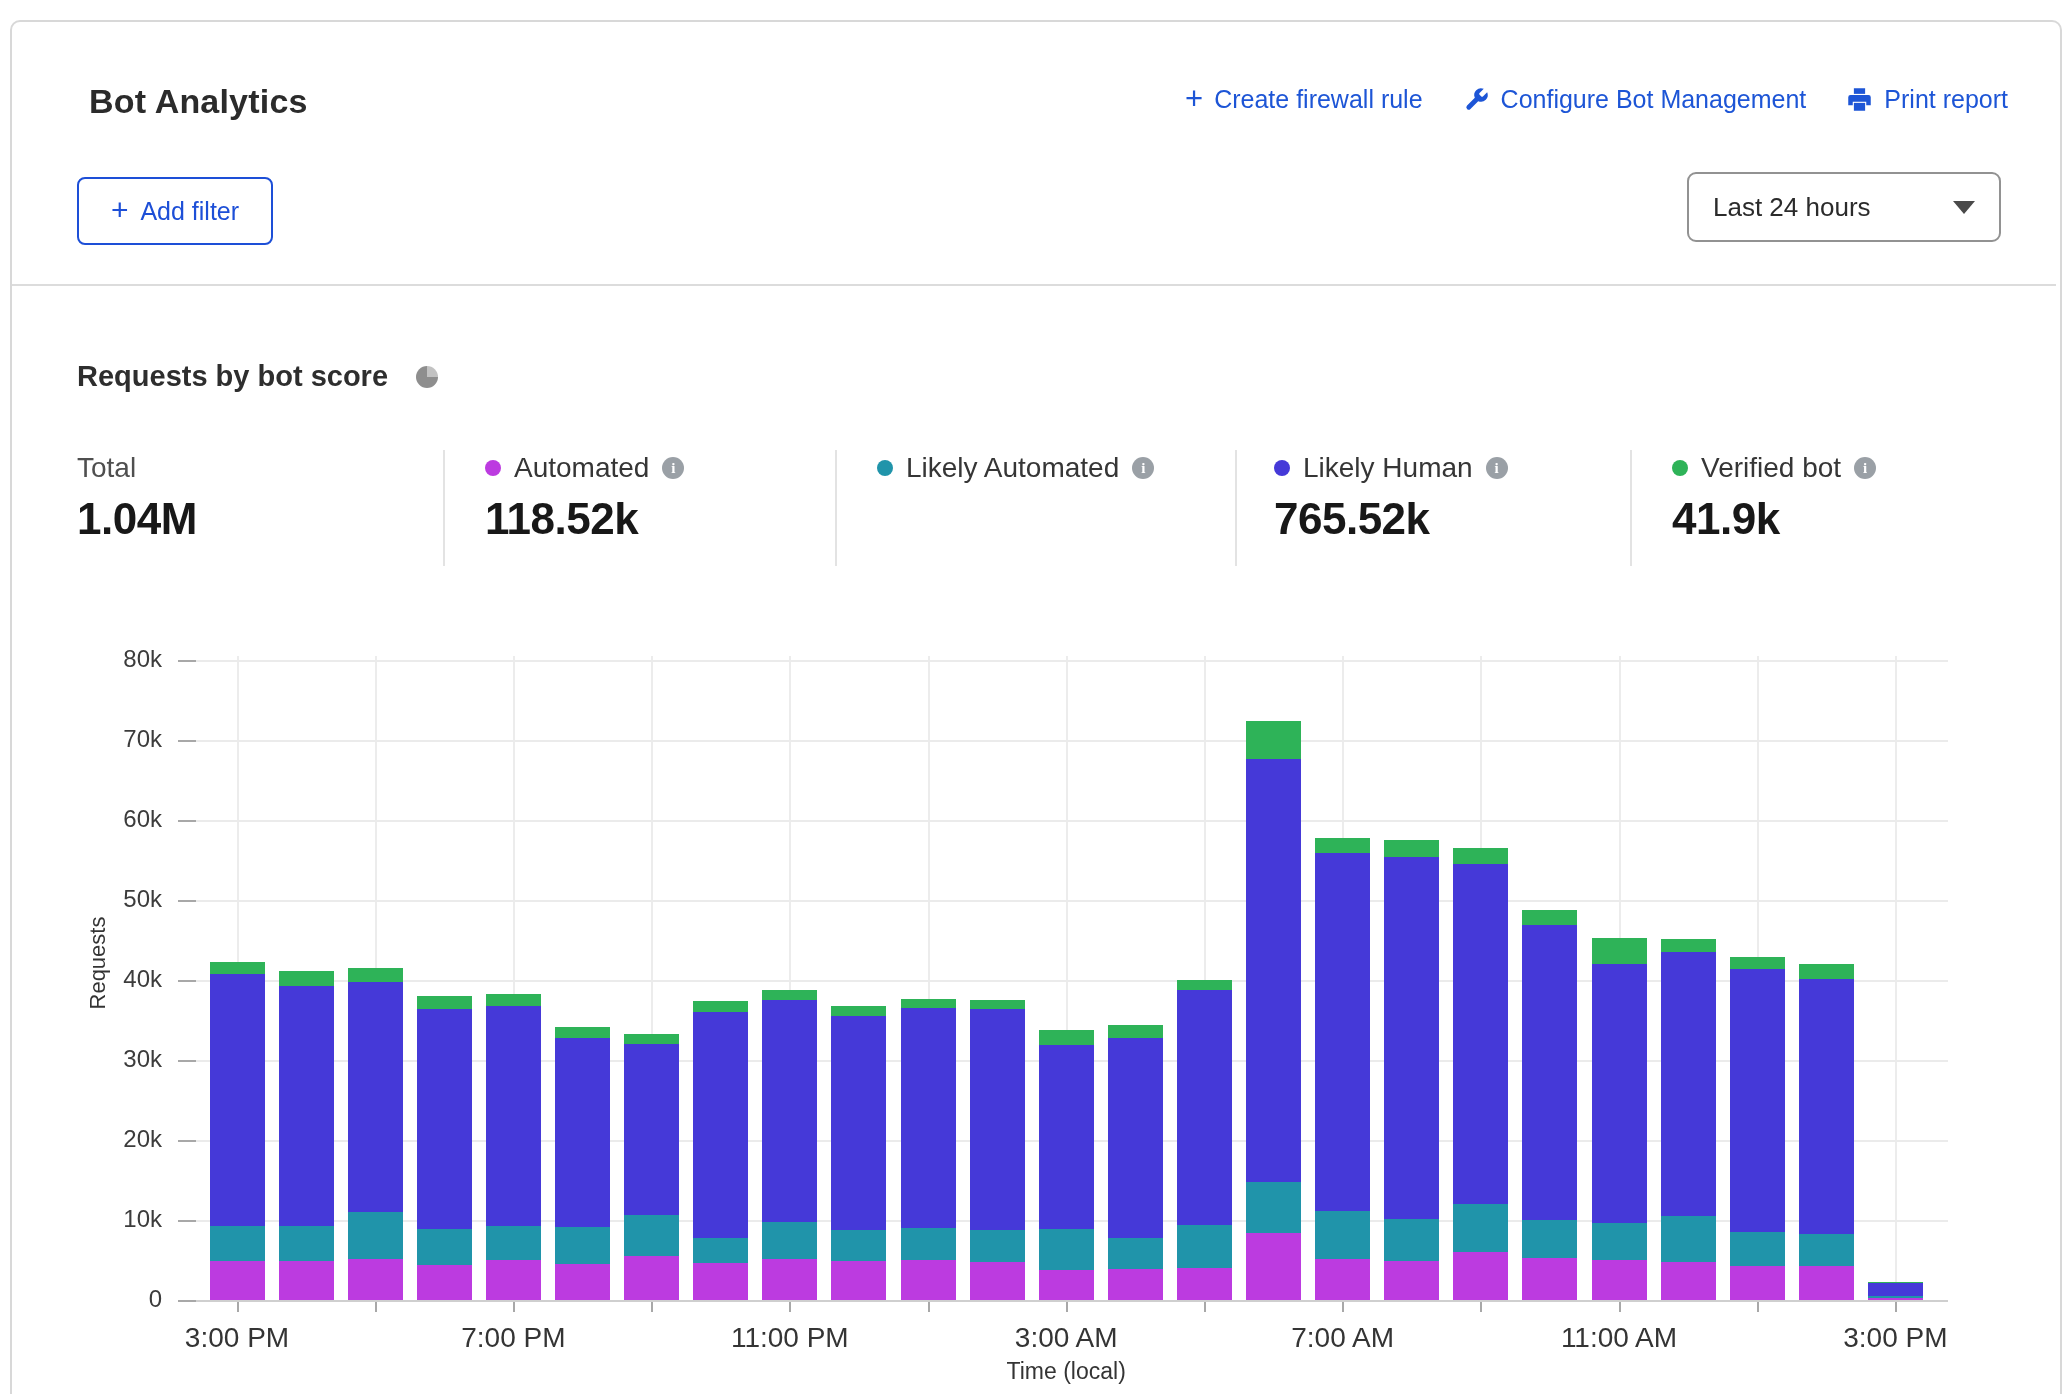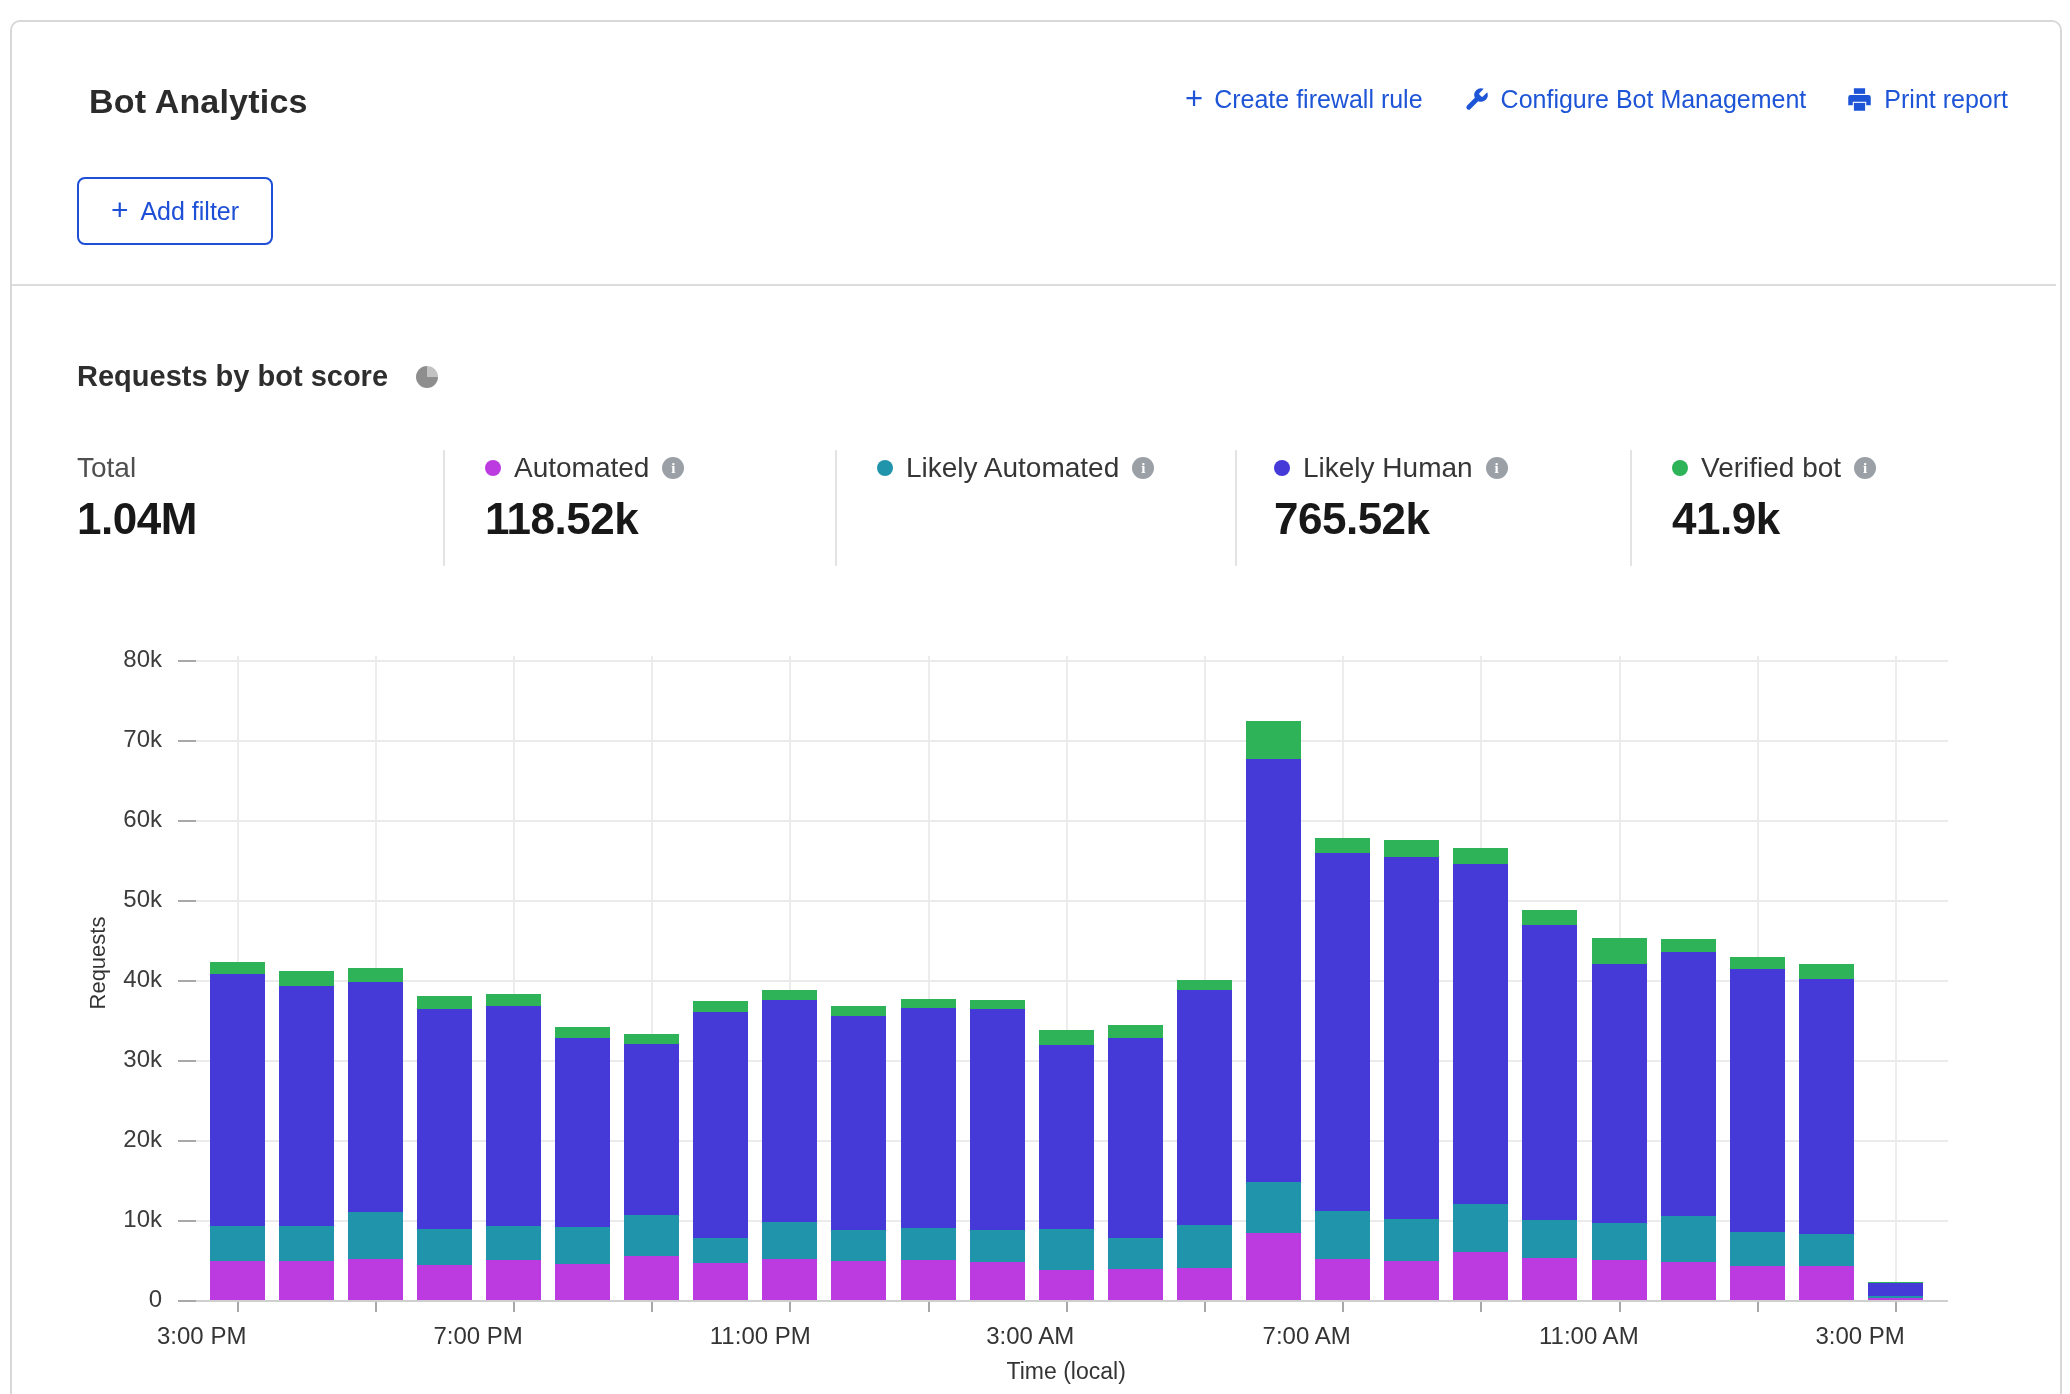--- a/index.html
+++ b/index.html
@@ -39,21 +39,21 @@
   .stat-value{margin-top:10px;font-size:44px;font-weight:700;color:#181818;letter-spacing:-.5px;}
   .vdiv{position:absolute;top:428px;width:0;height:116px;border-left:2px solid #e3e3e3;}
   
   .chart{position:absolute;left:0;top:0;width:2048px;height:1378px;}
   .hgrid{position:absolute;height:0;border-top:2px solid #ebebeb;}
   .hgrid.base{border-top:2px solid #cfcfcf;}
   .vgrid{position:absolute;width:0;border-left:2px solid #ececec;}
   .ytick{position:absolute;height:0;border-top:2px solid #a8a8a8;}
   .xtick{position:absolute;width:0;border-left:2px solid #a8a8a8;}
   .ylab{position:absolute;width:110px;text-align:right;font-size:24px;color:#3c3c3c;}
-  .xlab{position:absolute;width:160px;text-align:left;font-size:24px;color:#343434;}
+  .xlab{position:absolute;width:160px;text-align:center;font-size:28px;color:#343434;}
   .axis-title{position:absolute;font-size:22px;color:#343434;}
   .bar{position:absolute;}
   .seg{position:absolute;left:0;width:100%;}
 </style>
 </head>
 <body>
 
 <div class="page">
   <div class="card">
 
@@ -82,20 +82,24 @@
         </span>
         <span>Print report</span>
       </a>
     </div>
 
     <button class="add-filter">
       <span class="plus">+</span>
       <span>Add filter</span>
     </button>
 
+    <div class="dropdown">
+      <span>Last 24 hours</span>
+      <span class="caret"></span>
+    </div>
 
     <div class="header-divider"></div>
 
     <div class="section-head">
       <h2>Requests by bot score</h2>
       <span class="pie"></span>
     </div>
 
     <div class="stat" style="left:65px;">
       <div class="stat-label-row">

